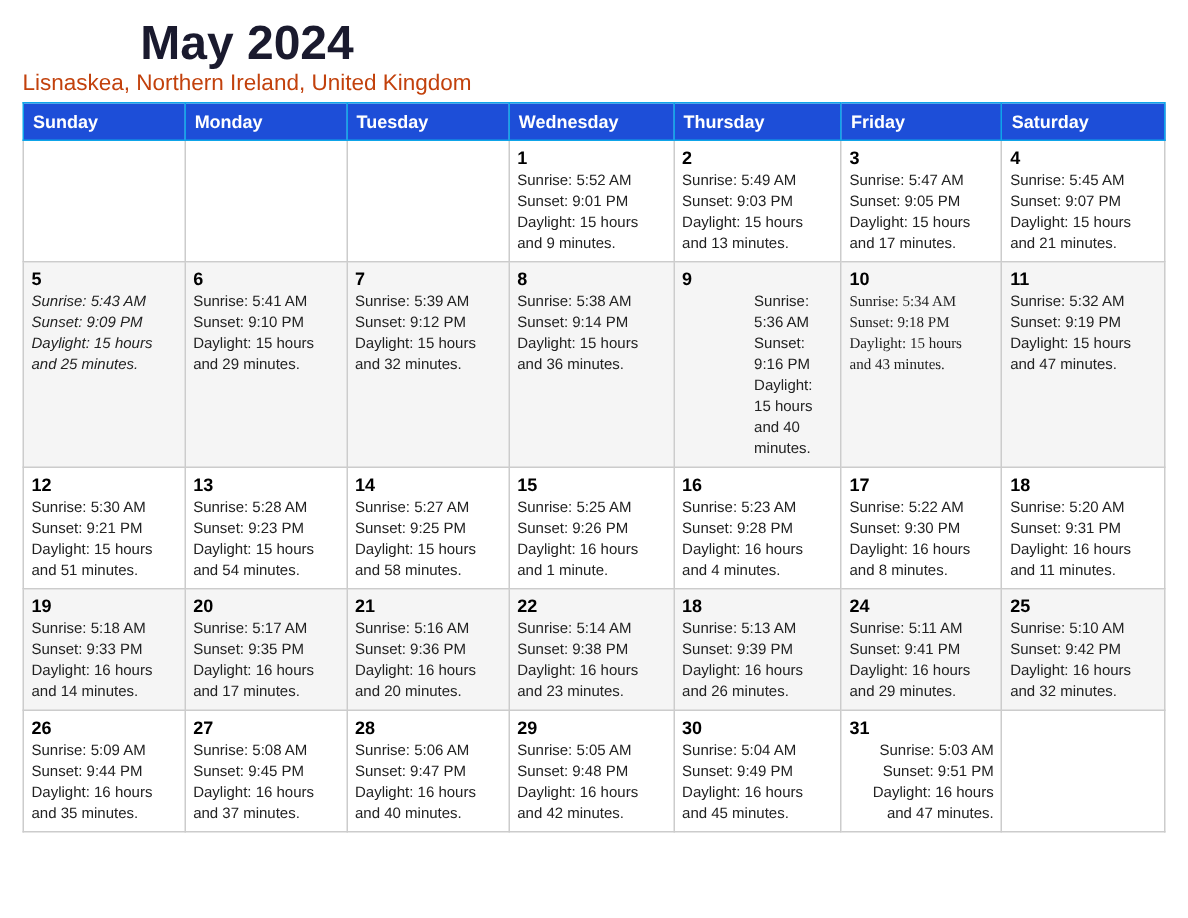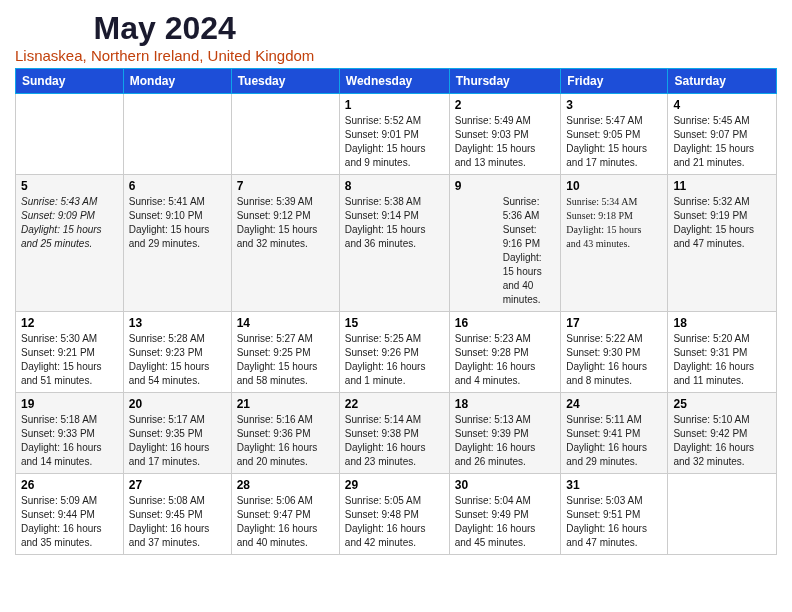--- a/index.html
+++ b/index.html
@@ -320,21 +320,21 @@
         </td>
         <td>
           <span class="day-number">30</span>
           <div class="day-info" style="white-space: pre-line;">Sunrise: 5:04 AM
 Sunset: 9:49 PM
 Daylight: 16 hours
 and 45 minutes.</div>
         </td>
         <td>
           <span class="day-number">31</span>
-          <div class="day-info" style="white-space: pre-line;">Sunrise: 5:03 AM
+          <div class="day-info" style="white-space: pre-line; text-align: right;">Sunrise: 5:03 AM
 Sunset: 9:51 PM
 Daylight: 16 hours
 and 47 minutes.</div>
         </td>
         <td class="empty-cell"></td>
       </tr>
     </tbody>
 </table>
 
 </body></html>

